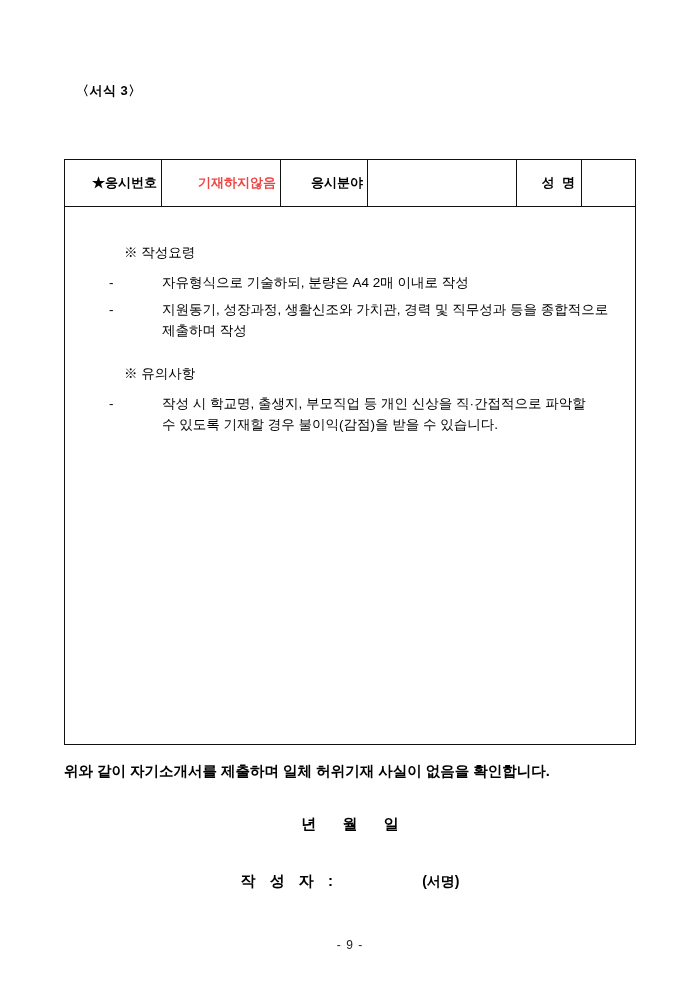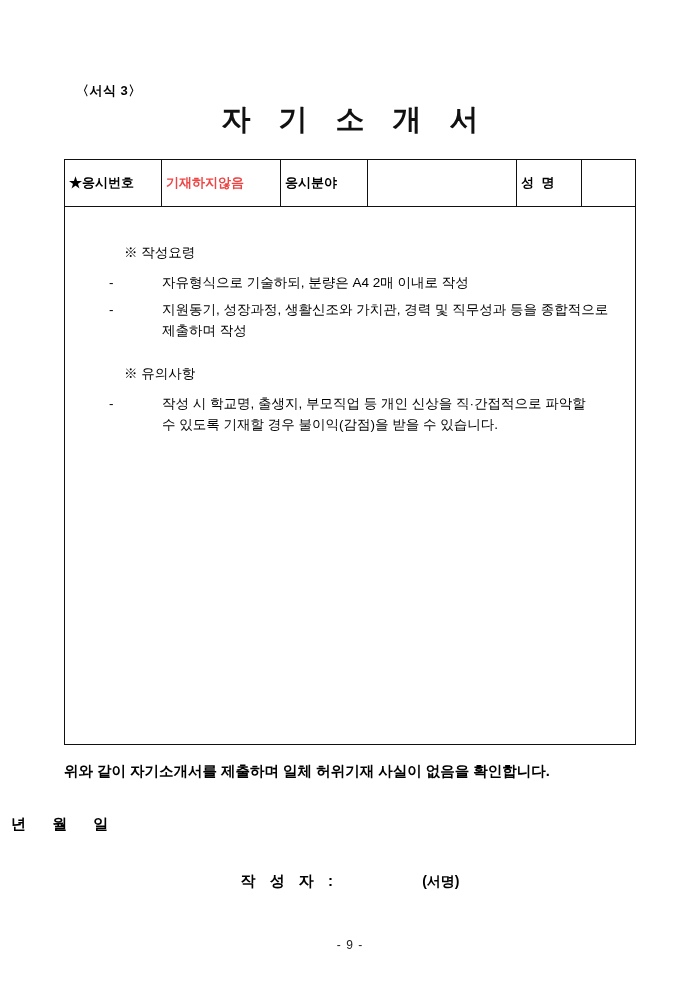--- a/index.html
+++ b/index.html
@@ -54,21 +54,21 @@
     top: 159px;
     width: 572px;
     border-collapse: collapse;
     table-layout: fixed;
   }
   .header-table td {
     border: 1.5px solid #111;
     height: 46px;
     font-size: 13px;
     font-weight: bold;
-    text-align: left;
+    text-align: right;
     vertical-align: middle;
     padding: 0 4px;
   }
   .cell-label {
     letter-spacing: 0px;
   }
   .cell-hint {
     color: #ef4444;
     font-weight: normal;
     font-size: 12.5px;
@@ -133,21 +133,21 @@
     font-weight: bold;
     letter-spacing: 0px;
   }
 
   
   .date-line {
     position: absolute;
     left: 0;
     right: 0;
     top: 815px;
-    text-align: left;
+    text-align: center;
     font-size: 15px;
     letter-spacing: 11px;
     text-indent: 11px;
     font-weight: bold;
   }
 
   
   .writer-line {
     position: absolute;
     left: 0;
@@ -180,21 +180,20 @@
     color: #222;
   }
 </style>
 </head>
 <body>
 
 <div class="page">
 
   <div class="form-tag">〈서식 3〉</div>
 
-  <div class="doc-title">자 기 소 개 서</div>
 
   <table class="header-table">
     <tbody>
         <tr>
       <td style="width:88px;" class="cell-label">★응시번호</td>
       <td style="width:110px;" class="cell-hint">기재하지않음</td>
       <td style="width:78px;" class="cell-label">응시분야</td>
       <td style="width:140px;" class="cell-blank"></td>
       <td style="width:56px;" class="cell-name">성 명</td>
       <td class="cell-blank"></td>

